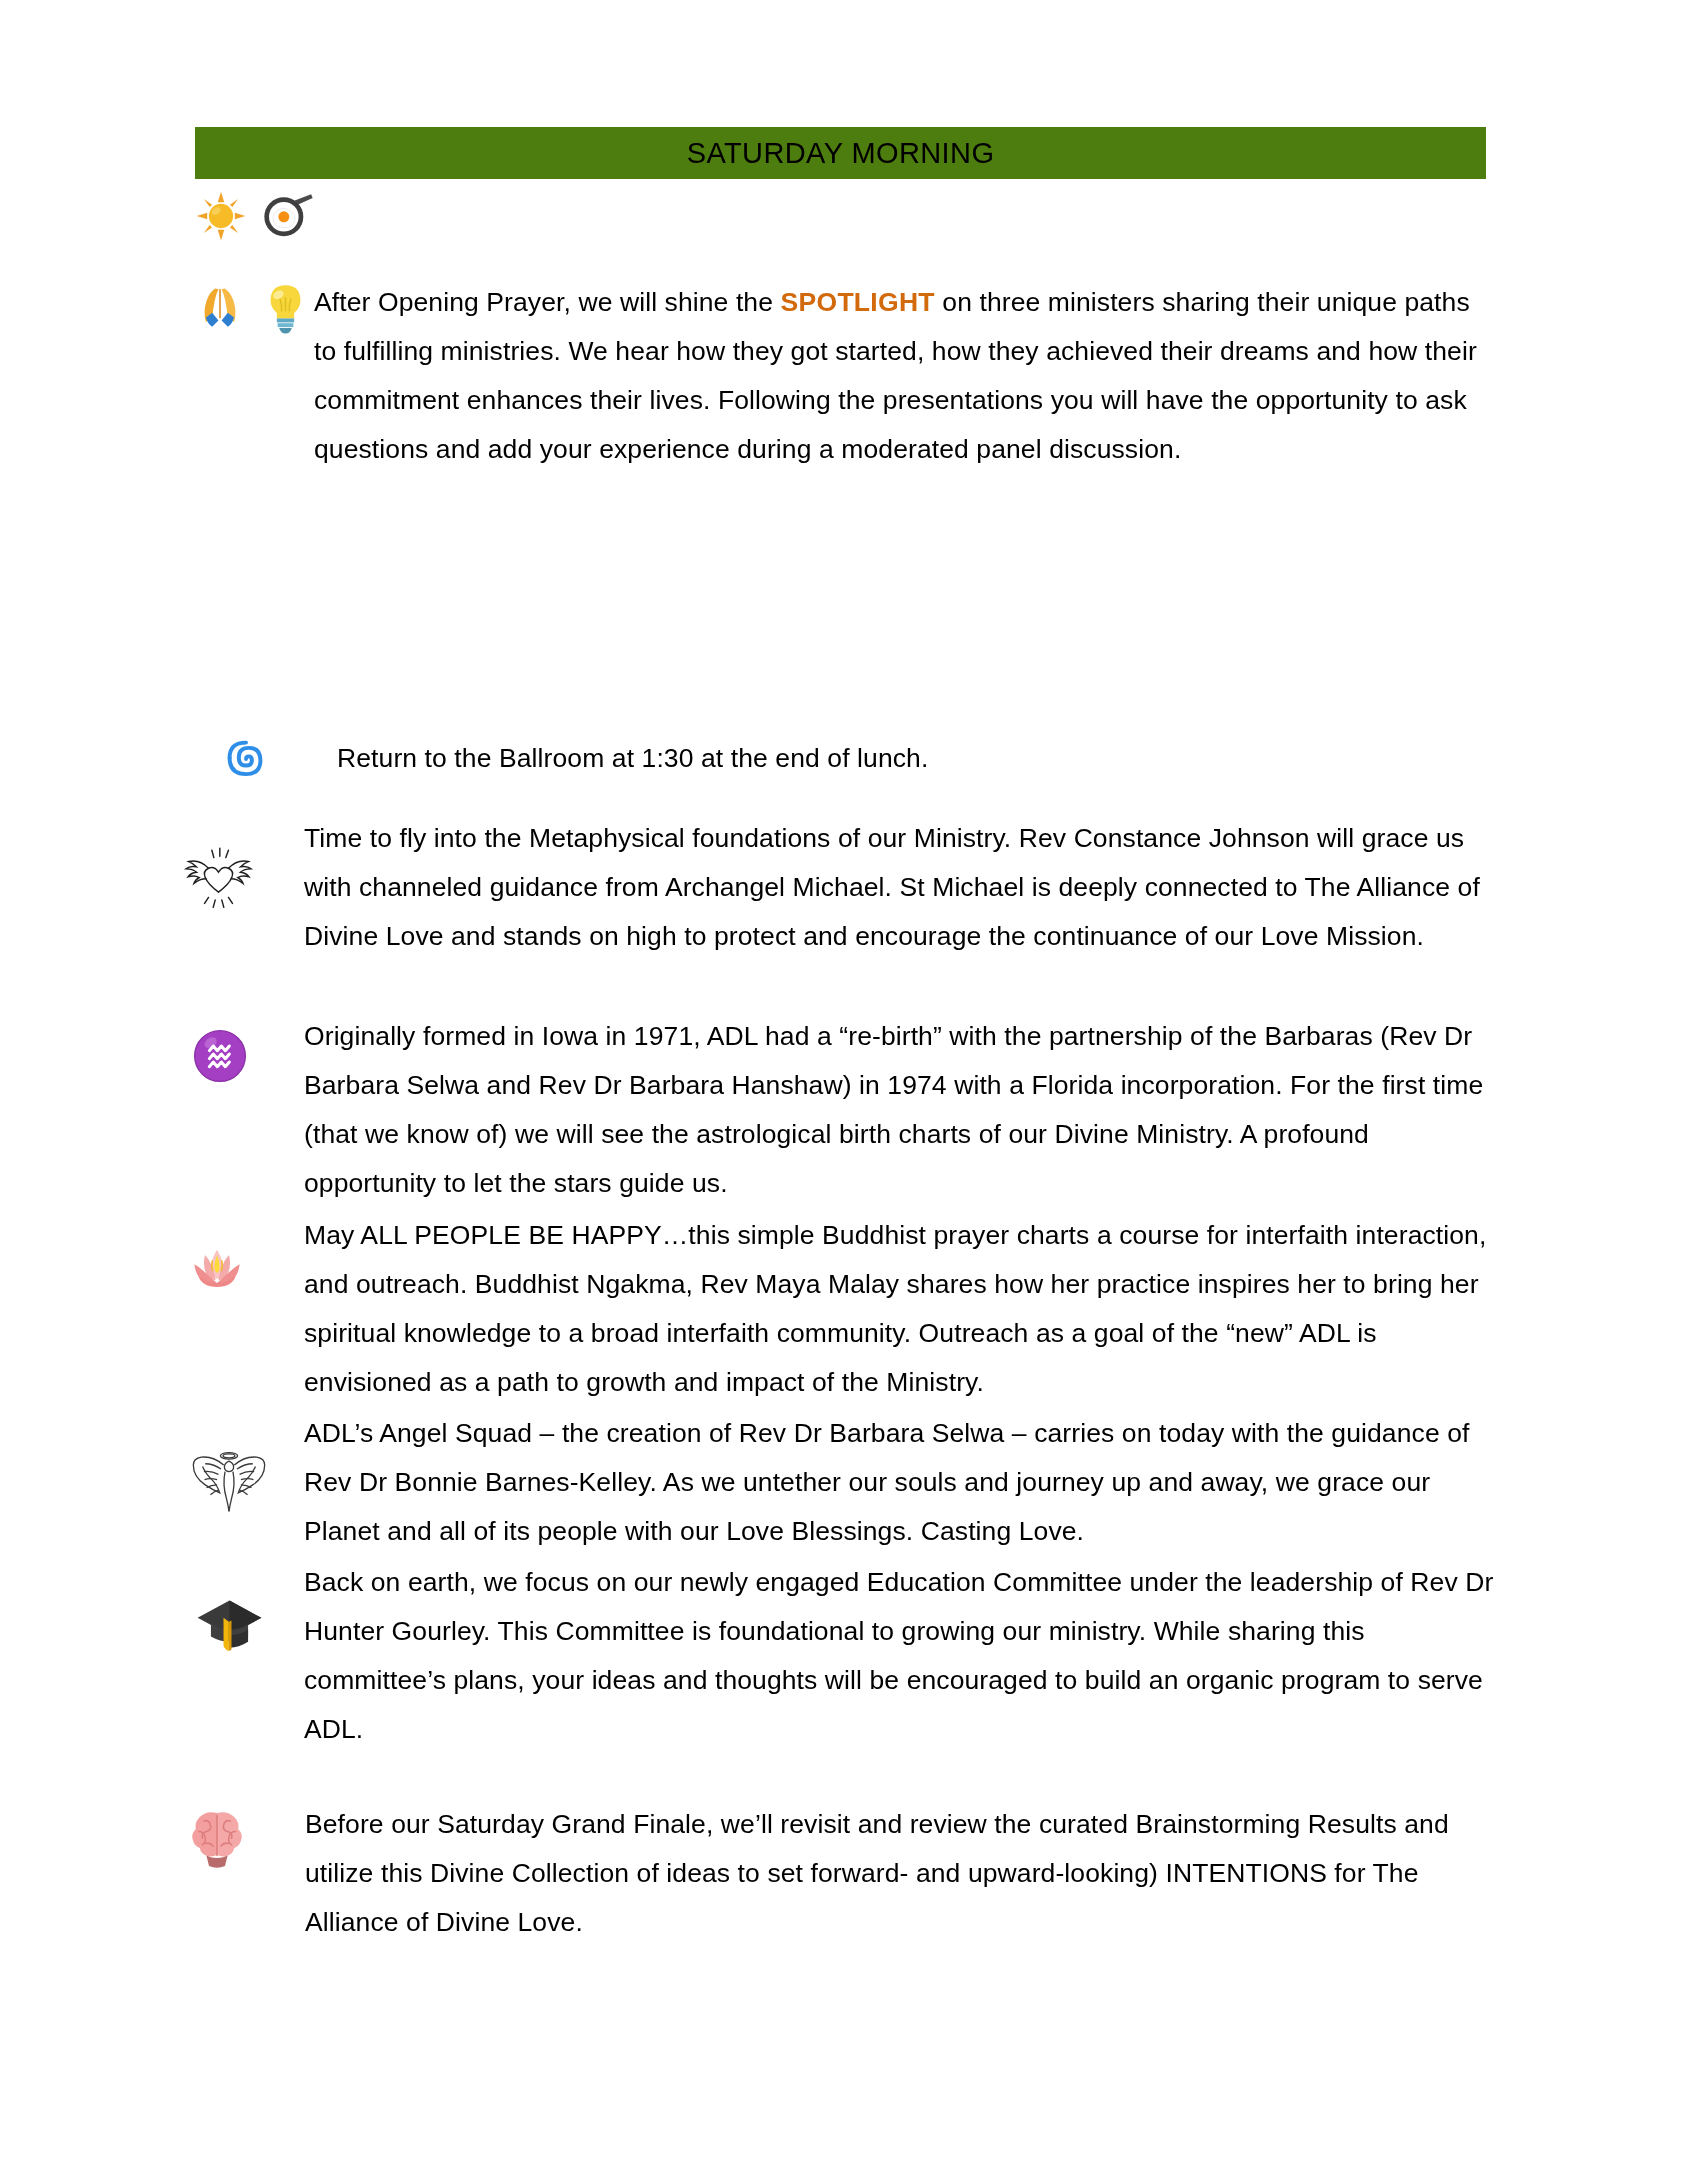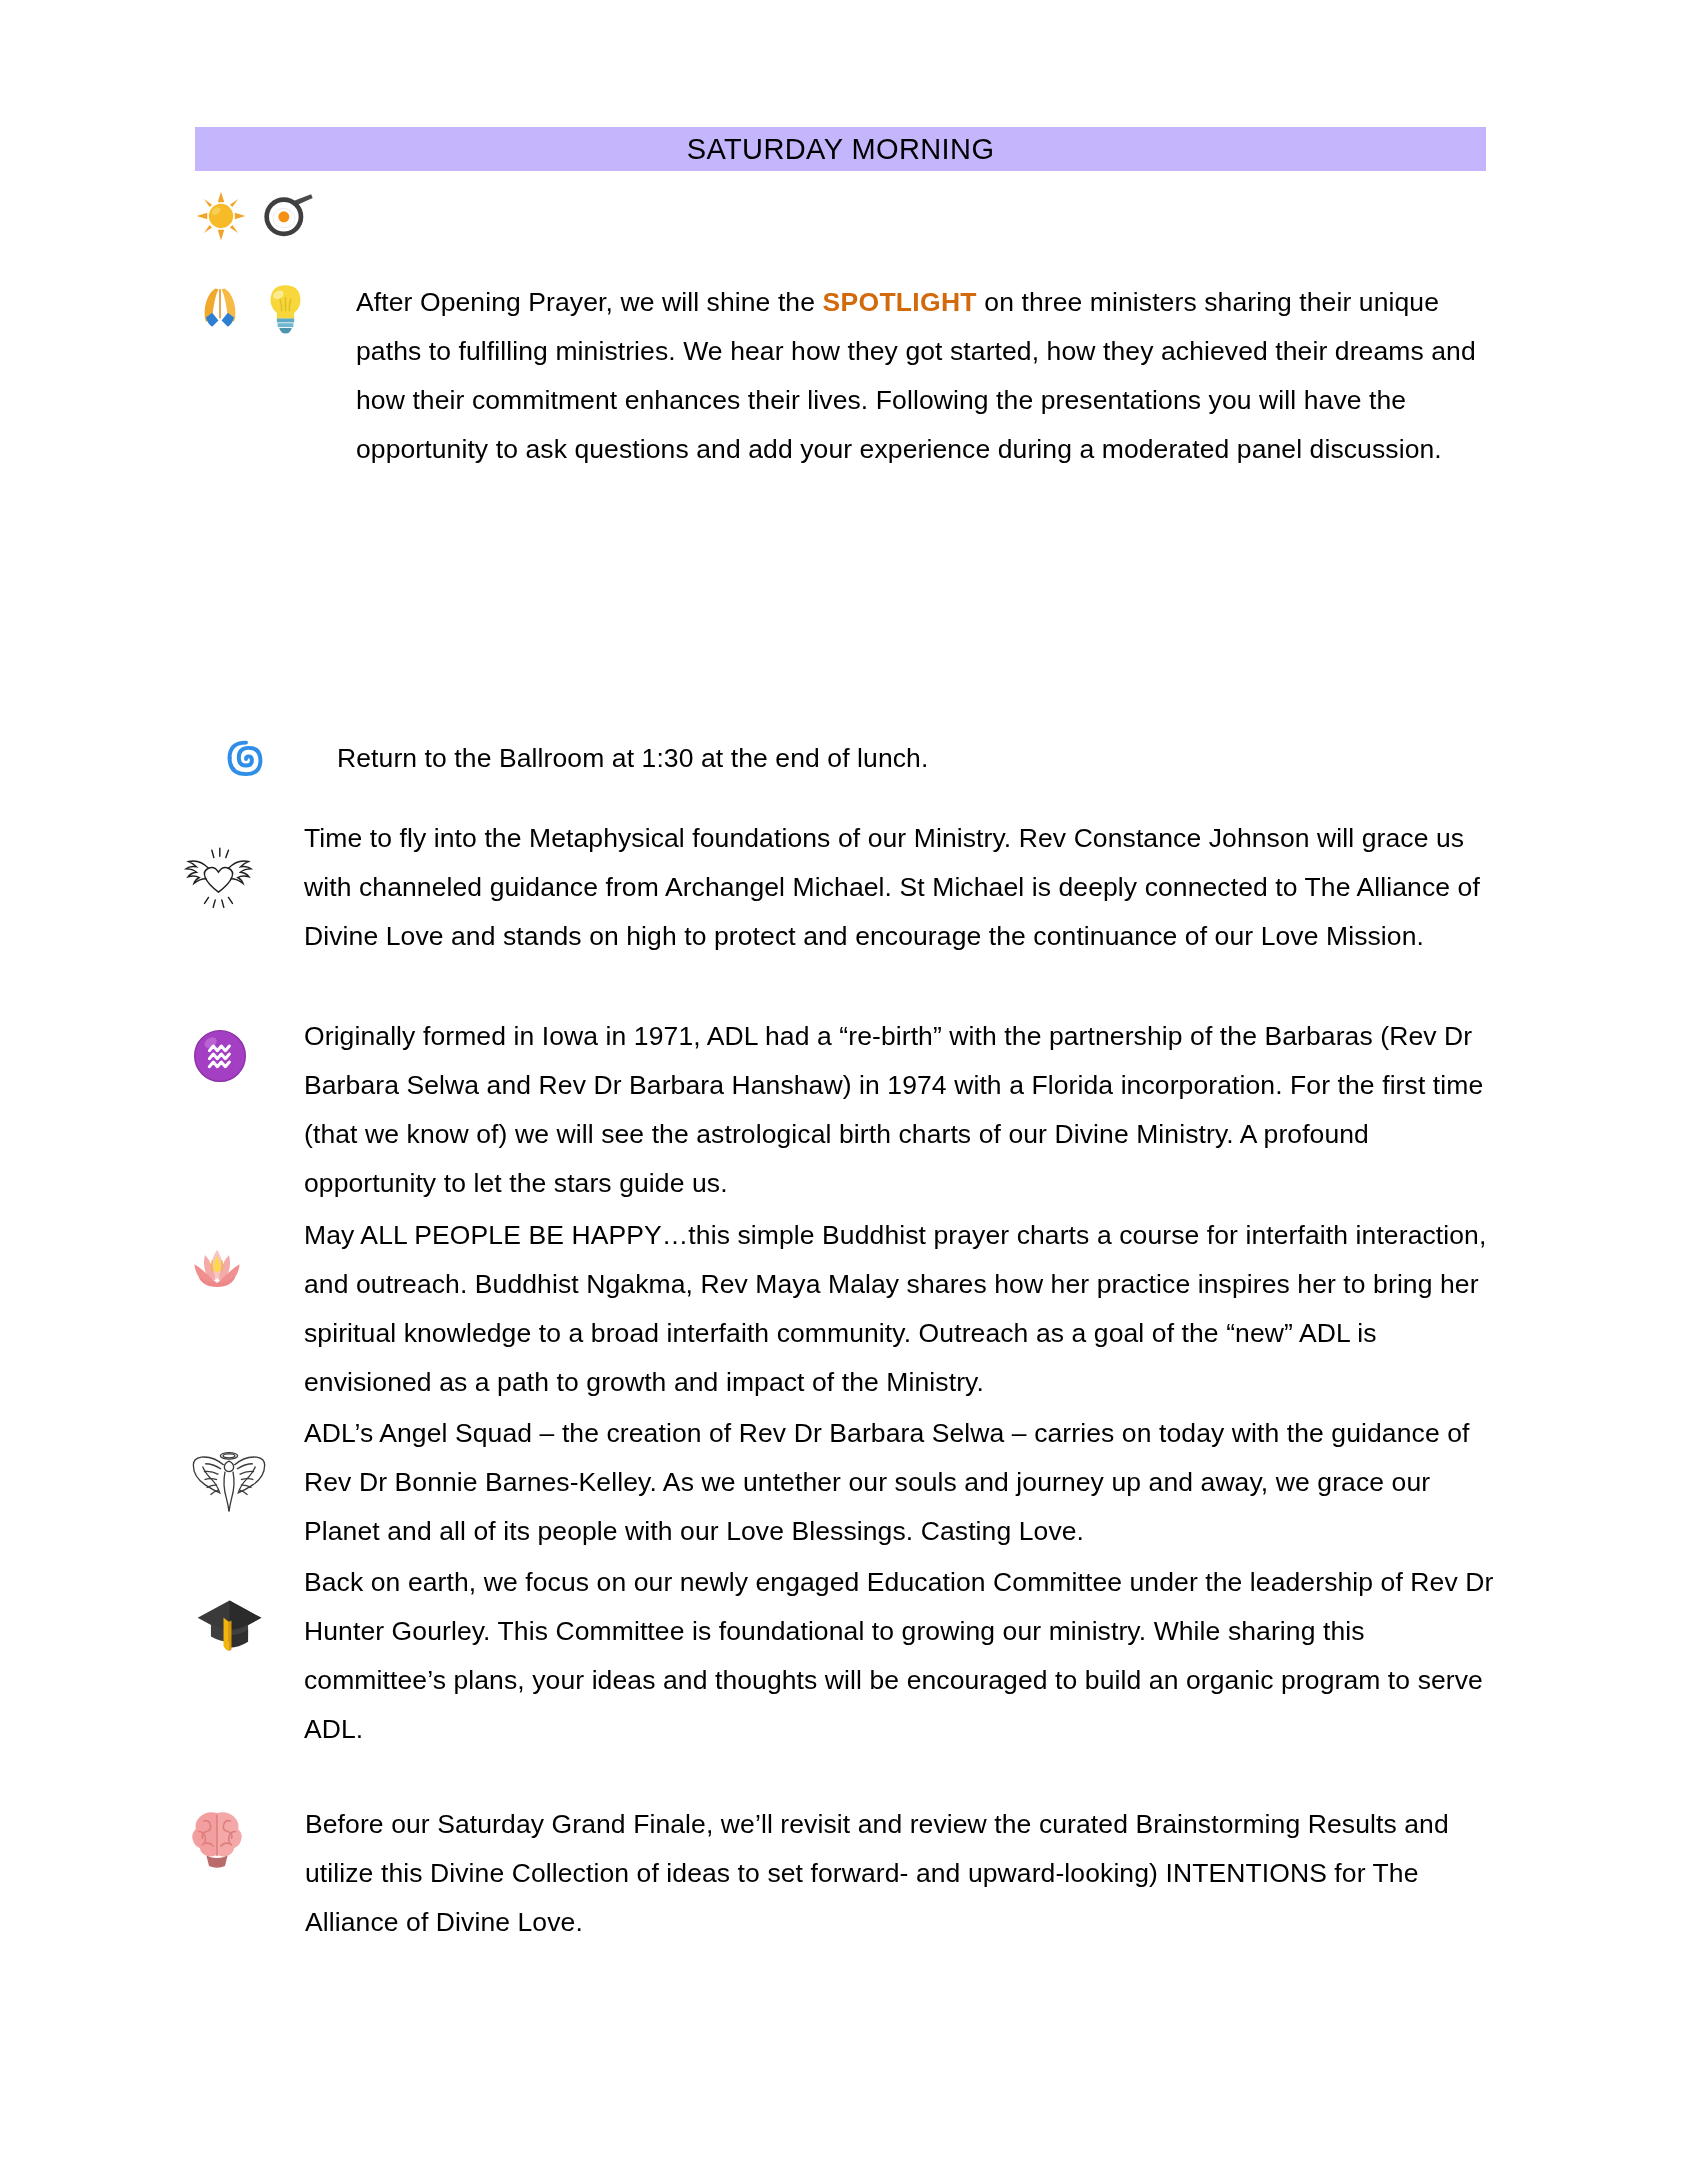--- a/index.html
+++ b/index.html
@@ -32,22 +32,22 @@
     font-size: 29px;
     letter-spacing: 0.4px;
     color: #000;
     font-weight: 400;
     white-space: nowrap;
   }
   .bar-morning {
     left: 195px;
     top: 127px;
     width: 1291px;
-    height: 44px;
-    background: #c4b5fd;
+    height: 52px;
+    background: #4d7c0f;
     border: none;
   }
   .bar-afternoon {
     left: 195px;
     top: 662px;
     width: 1290px;
     height: 49px;
     background: #e6e6e6;
     border: 2px solid #000000;
   }
@@ -79,21 +79,21 @@
   
   .ic {
     display: block;
   }
 
   
   .row-breakfast { left: 195px; top: 187px;  width: 1290px; }
   .row-breakfast .icon-col { width: 122px; padding-top: 2.6px; }
   .row-breakfast .txt { width: 1164px; }
 
-  .row-prayer { left: 195px; top: 278px; width: 1303px; gap: 42px; }
+  .row-prayer { left: 195px; top: 278px; width: 1303px; }
   .row-prayer .icon-col { width: 119px; padding-top: 5.3px; }
   .row-prayer .txt { width: 1184px; }
 
   .row-lunch { left: 195px; top: 533px; width: 1290px; }
   .row-lunch .icon-col { width: 126px; padding-top: 0px; }
   .row-lunch .txt { width: 1158px; }
 
   .row-return { left: 225px; top: 734px; width: 1260px; gap: 29px; }
   .row-return .icon-col { width: 83px; padding-top: 4px; }
   .row-return .txt { width: 1171px; }

